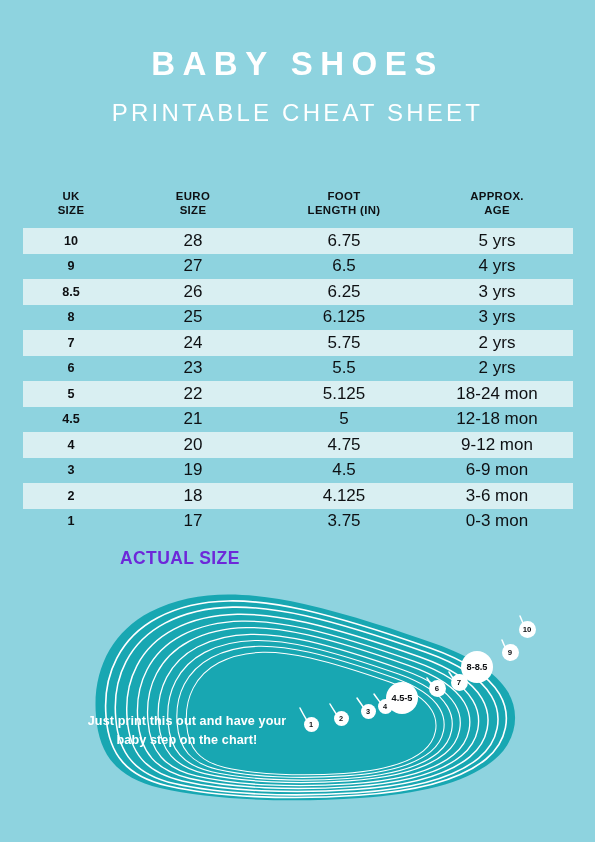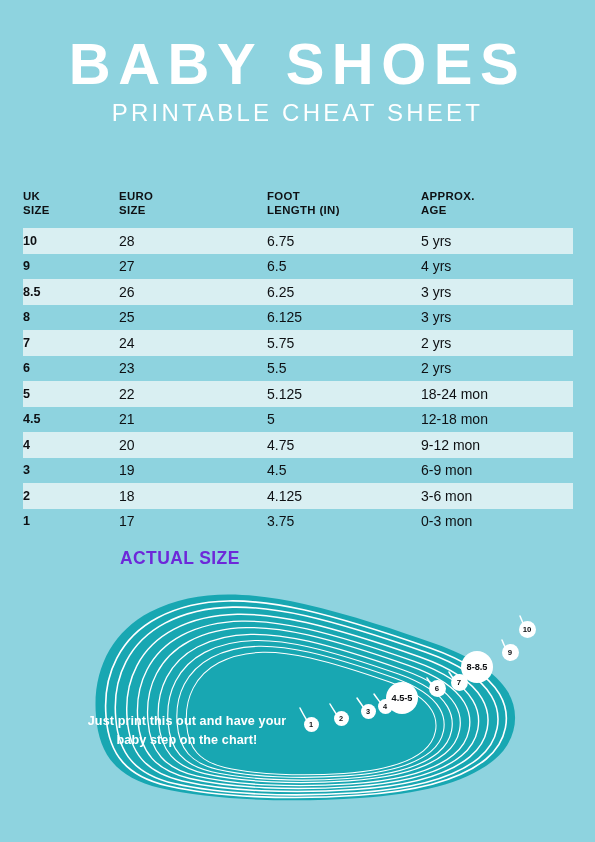--- a/index.html
+++ b/index.html
@@ -10,45 +10,45 @@
     font-family:"Liberation Sans", sans-serif;
     overflow:hidden;
     position:relative;
     -webkit-font-smoothing:antialiased;
   }
   .page{position:absolute;inset:0;width:595px;height:842px;}
 
   
   .header{position:absolute;left:0;top:38px;width:595px;text-align:center;}
   .title{
-    font-size:58px;line-height:52px;font-weight:700;color:#ffffff;
+    font-size:33px;line-height:52px;font-weight:700;color:#ffffff;
     letter-spacing:7.5px;margin:0;padding:0;
   }
   .subtitle{
     font-size:24px;line-height:34px;font-weight:300;color:#ffffff;
     letter-spacing:3.2px;margin:6px 0 0 0;padding:0;
   }
 
   
   .table{position:absolute;left:23px;top:178px;width:550px;}
   .trow{display:flex;align-items:center;width:100%;}
   .thead{height:50px;background:transparent;}
   .trow.body{height:25.5px;}
   .trow.alt{background:#d9eff2;}
   .trow.plain{background:#8ed3df;}
-  .c{box-sizing:border-box;text-align:left;color:#0e1013;}
+  .c{box-sizing:border-box;text-align:center;color:#0e1013;}
   .c1{width:96px;}
   .c2{width:148px;}
   .c3{width:154px;}
   .c4{width:152px;}
   .thead .c{
     font-size:11.4px;font-weight:700;line-height:14px;letter-spacing:0.35px;
   }
   .thead .c span{display:block;}
-  .trow.body .c{font-size:14px;line-height:14px;}
+  .trow.body .c{font-size:17px;line-height:14px;}
   .trow.body .c1{font-weight:700;font-size:12.6px;}
   .trow.body .c2,.trow.body .c3,.trow.body .c4{font-weight:400;}
 
   
   .actual-size{
     position:absolute;left:120px;top:548px;
     font-size:17.5px;font-weight:700;color:#6d28d9;letter-spacing:0.4px;
   }
   .foot-wrap{position:absolute;left:0;top:520px;width:595px;height:322px;}
   .foot-wrap svg{display:block;width:595px;height:322px;}

